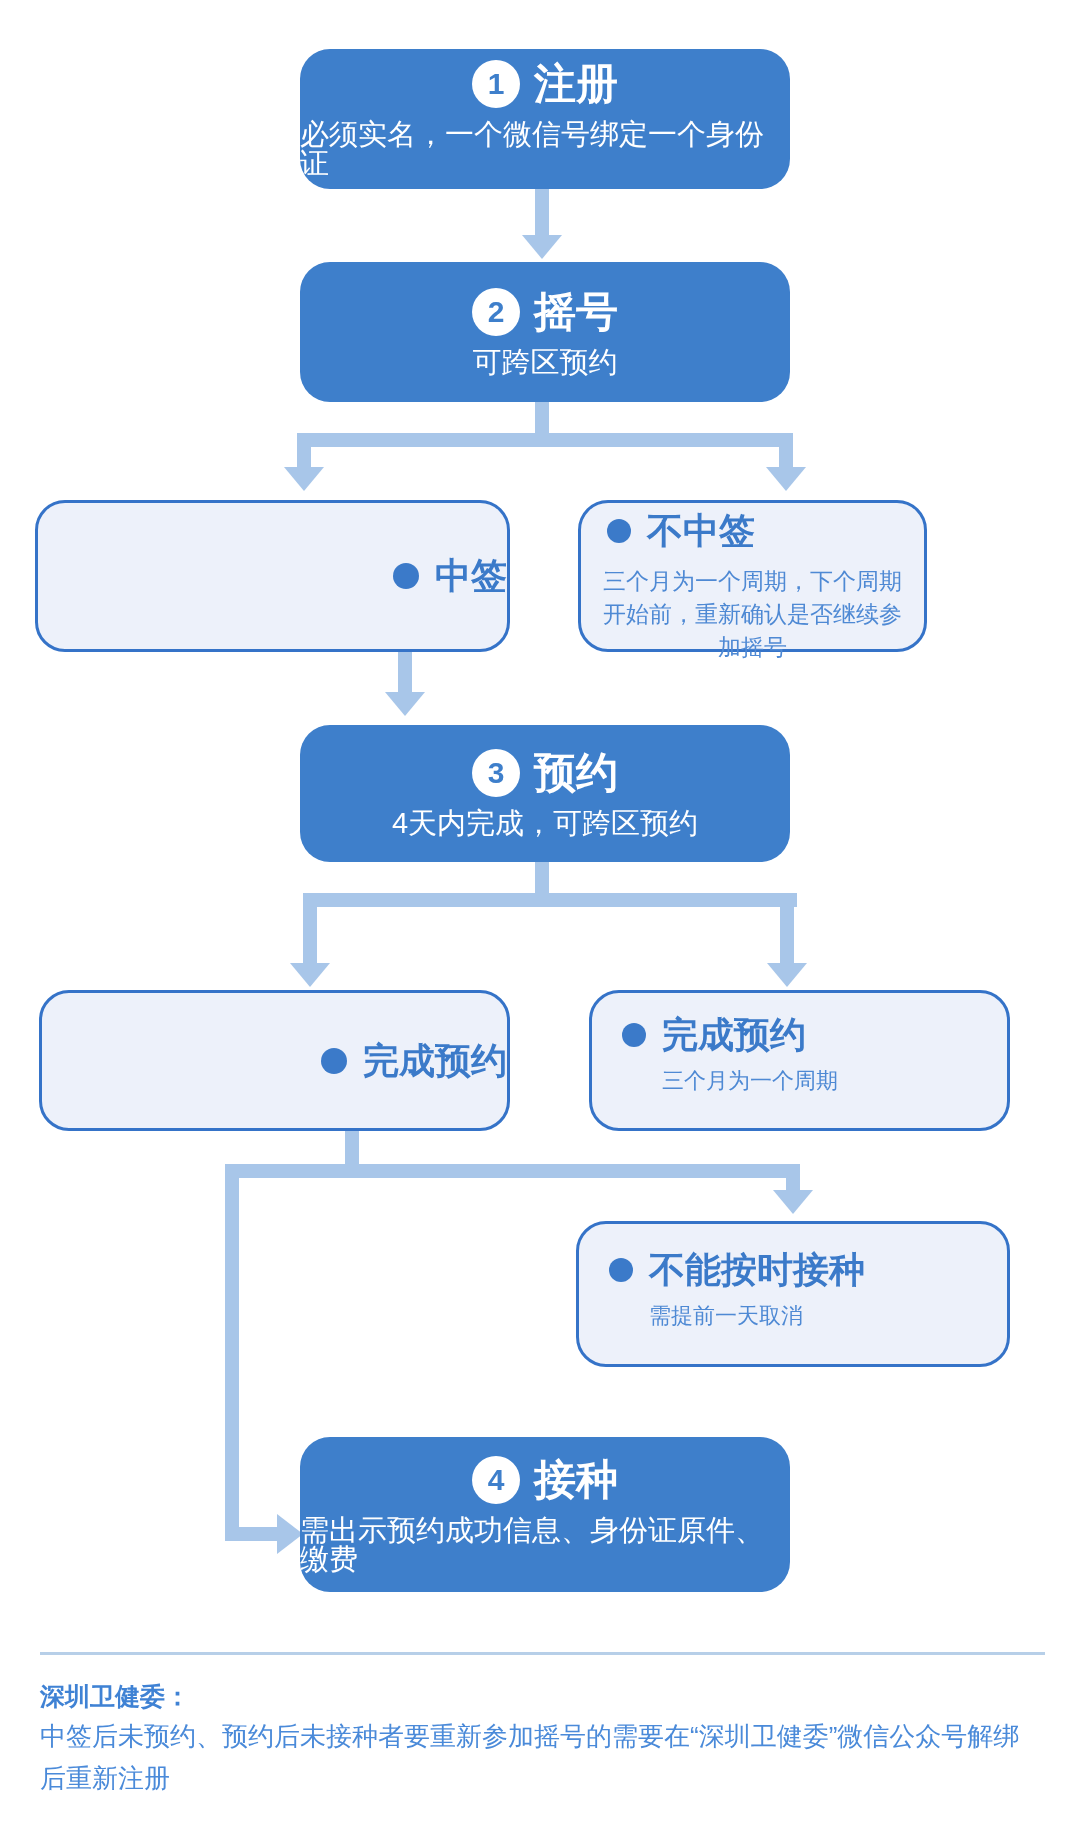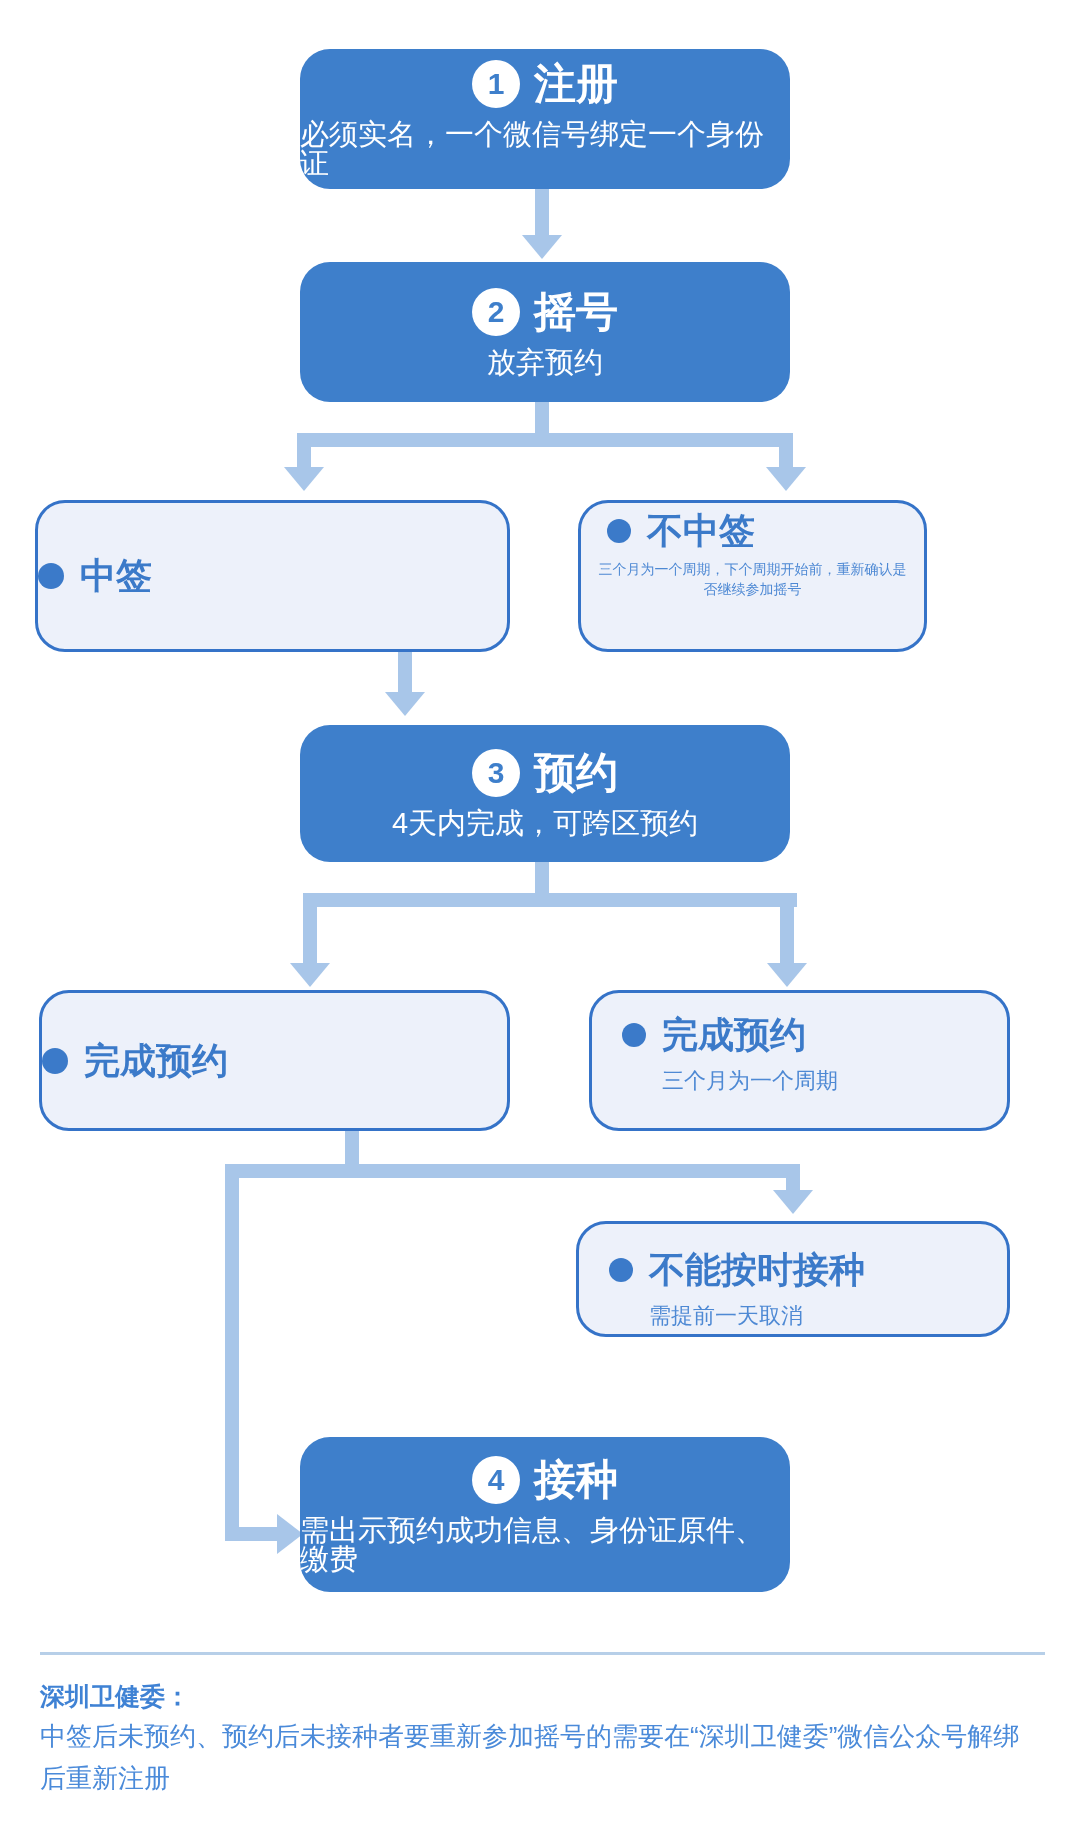--- a/index.html
+++ b/index.html
@@ -18,21 +18,21 @@
   .step{position:absolute;width:490px;background:var(--blue);border-radius:30px;color:#fff;
         display:flex;flex-direction:column;align-items:center;justify-content:center;box-sizing:border-box;}
   .step-title{display:flex;align-items:center;gap:14px;font-size:42px;font-weight:bold;line-height:1;}
   .stepnum{width:48px;height:48px;border-radius:50%;background:#fff;color:var(--blue);
            font-size:30px;font-weight:bold;display:flex;align-items:center;justify-content:center;}
   .step-sub{font-size:29px;margin-top:12px;line-height:1;}
 
   
   .outcome{position:absolute;background:var(--outbg);border:3px solid var(--outborder);
            border-radius:30px;color:var(--outtext);box-sizing:border-box;}
-  .outcome.centered{display:flex;align-items:center;justify-content:flex-start;}
+  .outcome.centered{display:flex;align-items:center;justify-content:flex-end;}
   .o-title{display:flex;align-items:center;gap:16px;font-size:36px;font-weight:bold;line-height:1.1;}
   .bullet{width:26px;height:26px;border-radius:50%;background:var(--outtext);flex:0 0 auto;}
   .o-desc{font-size:22px;color:var(--desctext);line-height:1.45;}
 
   
   .bar{position:absolute;background:var(--lightline);}
   .head-down{position:absolute;width:0;height:0;
              border-left:20px solid transparent;border-right:20px solid transparent;
              border-top:24px solid var(--lightline);}
   .head-right{position:absolute;width:0;height:0;
@@ -57,21 +57,21 @@
   </div>
 
   <div class="bar" style="left:535px;top:189px;width:14px;height:46px"></div>
   <div class="head-down" style="left:522px;top:235px"></div>
 
   <div class="step" style="left:300px;top:262px;height:140px">
     <div class="step-title">
       <span class="stepnum">2</span>
       <span>摇号</span>
     </div>
-    <div class="step-sub">放弃预约</div>
+    <div class="step-sub">可跨区预约</div>
   </div>
 
   <div class="bar" style="left:535px;top:402px;width:14px;height:31px"></div>
   <div class="bar" style="left:297px;top:433px;width:496px;height:14px"></div>
   <div class="bar" style="left:297px;top:447px;width:14px;height:20px"></div>
   <div class="head-down" style="left:284px;top:467px"></div>
   <div class="bar" style="left:779px;top:447px;width:14px;height:20px"></div>
   <div class="head-down" style="left:766px;top:467px"></div>
 
   <div class="outcome centered" style="left:35px;top:500px;width:475px;height:152px">
@@ -79,21 +79,21 @@
       <span class="bullet"></span>
       <span>中签</span>
     </div>
   </div>
 
   <div class="outcome" style="left:578px;top:500px;width:349px;height:152px;padding-top:8px">
     <div class="o-title" style="margin-left:26px">
       <span class="bullet" style="width:24px;height:24px"></span>
       <span>不中签</span>
     </div>
-    <div class="o-desc" style="width:312px;margin:8px auto 0;text-align:center;font-size:14px">三个月为一个周期，下个周期开始前，重新确认是否继续参加摇号</div>
+    <div class="o-desc" style="width:312px;margin:14px auto 0;text-align:center;font-size:23px">三个月为一个周期，下个周期开始前，重新确认是否继续参加摇号</div>
   </div>
 
   <div class="bar" style="left:398px;top:652px;width:14px;height:40px"></div>
   <div class="head-down" style="left:385px;top:692px"></div>
 
   <div class="step" style="left:300px;top:725px;height:137px">
     <div class="step-title">
       <span class="stepnum">3</span>
       <span>预约</span>
     </div>
@@ -123,21 +123,21 @@
   </div>
 
   <div class="bar" style="left:345px;top:1131px;width:14px;height:33px"></div>
   <div class="bar" style="left:225px;top:1164px;width:575px;height:14px"></div>
   <div class="bar" style="left:786px;top:1178px;width:14px;height:12px"></div>
   <div class="head-down" style="left:773px;top:1190px"></div>
   <div class="bar" style="left:225px;top:1178px;width:14px;height:363px"></div>
   <div class="bar" style="left:225px;top:1527px;width:52px;height:14px"></div>
   <div class="head-right" style="left:277px;top:1514px"></div>
 
-  <div class="outcome" style="left:576px;top:1221px;width:434px;height:116px;padding-top:26px">
+  <div class="outcome" style="left:576px;top:1221px;width:434px;height:146px;padding-top:26px">
     <div class="o-title" style="margin-left:30px">
       <span class="bullet" style="width:24px;height:24px"></span>
       <span>不能按时接种</span>
     </div>
     <div class="o-desc" style="margin:10px 0 0 70px">需提前一天取消</div>
   </div>
 
   <div class="step" style="left:300px;top:1437px;height:155px">
     <div class="step-title">
       <span class="stepnum">4</span>

